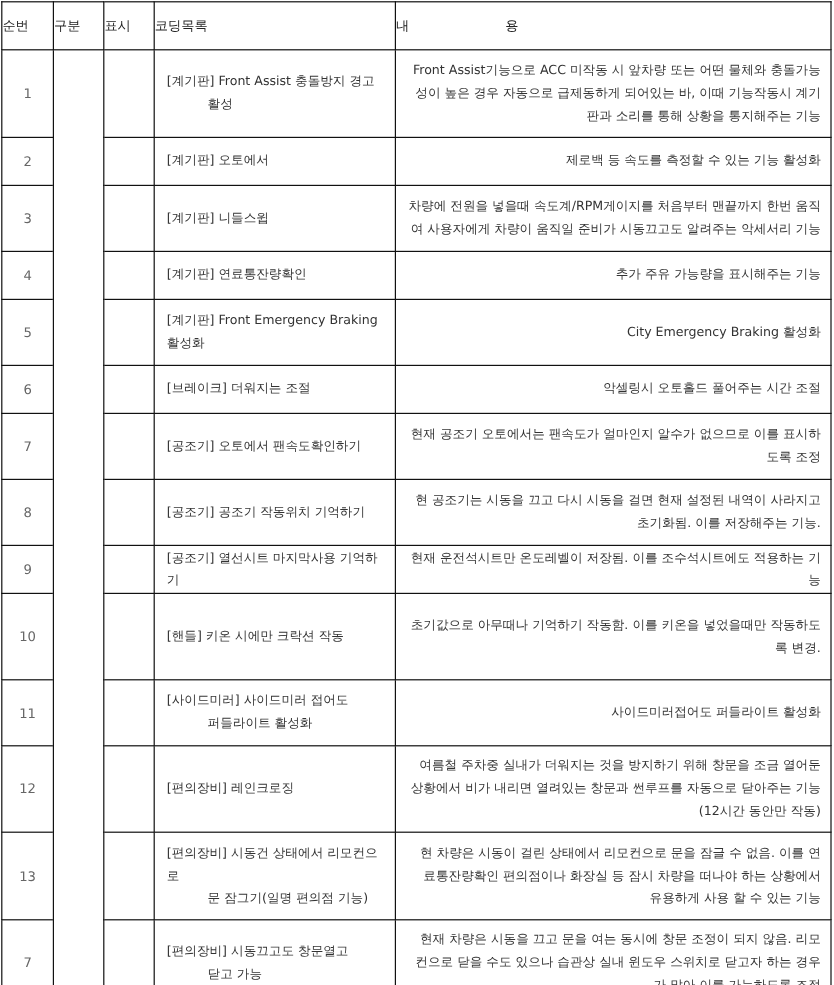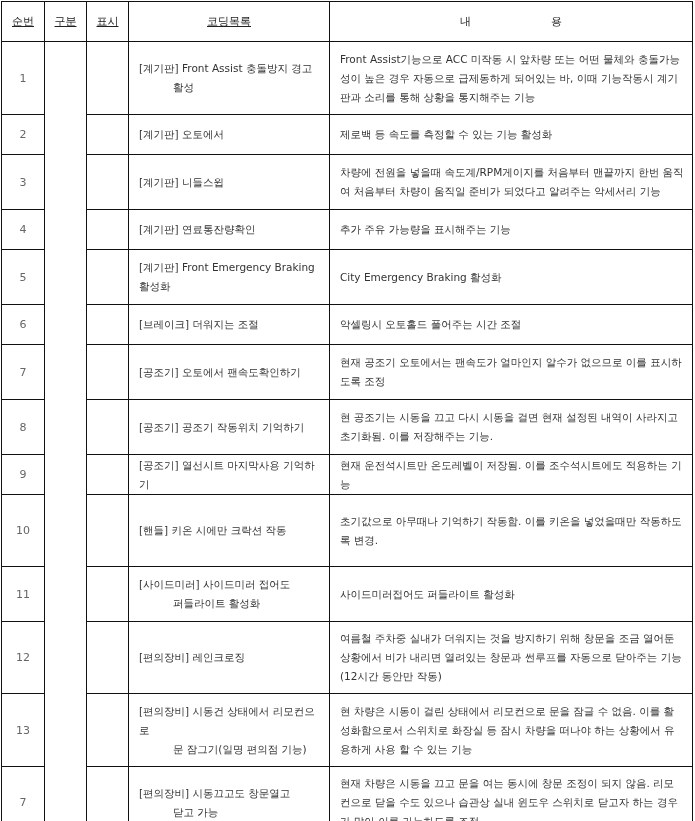--- a/index.html
+++ b/index.html
@@ -13,28 +13,27 @@
       color: #333333;
     }
     .tbl td, .tbl th {
       border: 1.5px solid #111111;
       padding: 0;
       vertical-align: middle;
     }
     .tbl th {
       font-weight: normal;
       height: 39px;
-      text-align: center;
+      text-align: left;
       color: #222;
       font-size: 11px;
-      text-decoration: underline;
     }
     .c-no { width: 42px; text-align: center; color: #666; font-size: 11px; }
     .code-cell { padding: 0 6px 0 10px !important; line-height: 19px; }
-    .desc-cell { padding: 0 8px 0 10px !important; line-height: 19px; }
+    .desc-cell { padding: 0 8px 0 10px !important; line-height: 19px; text-align: right; }
     .cont { display: block; padding-left: 34px; }
     .hdr-desc span { display: inline-block; }
     .hdr-desc .gap { width: 80px; }
   </style>
 </head>
 <body>
 
 <table class="tbl">
   <colgroup>
     <col style="width:42px">
@@ -63,21 +62,21 @@
     <tr style="height:40px">
       <td class="c-no">2</td>
       <td></td>
       <td class="code-cell">[계기판] 오토에서</td>
       <td class="desc-cell">제로백 등 속도를 측정할 수 있는 기능 활성화</td>
     </tr>
     <tr style="height:55px">
       <td class="c-no">3</td>
       <td></td>
       <td class="code-cell">[계기판] 니들스윕</td>
-      <td class="desc-cell">차량에 전원을 넣을때 속도계/RPM게이지를 처음부터 맨끝까지 한번 움직여 처음부터 차량이 움직일 준비가 되었다고 알려주는 악세서리 기능</td>
+      <td class="desc-cell">차량에 전원을 넣을때 속도계/RPM게이지를 처음부터 맨끝까지 한번 움직여 사용자에게 차량이 움직일 준비가 시동끄고도 알려주는 악세서리 기능</td>
     </tr>
     <tr style="height:40px">
       <td class="c-no">4</td>
       <td></td>
       <td class="code-cell">[계기판] 연료통잔량확인</td>
       <td class="desc-cell">추가 주유 가능량을 표시해주는 기능</td>
     </tr>
     <tr style="height:55px">
       <td class="c-no">5</td>
       <td></td>
@@ -123,21 +122,21 @@
     <tr style="height:72px">
       <td class="c-no">12</td>
       <td></td>
       <td class="code-cell">[편의장비] 레인크로징</td>
       <td class="desc-cell">여름철 주차중 실내가 더워지는 것을 방지하기 위해 창문을 조금 열어둔 상황에서 비가 내리면 열려있는 창문과 썬루프를 자동으로 닫아주는 기능(12시간 동안만 작동)</td>
     </tr>
     <tr style="height:73px">
       <td class="c-no">13</td>
       <td></td>
       <td class="code-cell"><span>[편의장비] 시동건 상태에서 리모컨으로</span><span class="cont">문 잠그기(일명 편의점 기능)</span></td>
-      <td class="desc-cell">현 차량은 시동이 걸린 상태에서 리모컨으로 문을 잠글 수 없음. 이를 활성화함으로서 스위치로 화장실 등 잠시 차량을 떠나야 하는 상황에서 유용하게 사용 할 수 있는 기능</td>
+      <td class="desc-cell">현 차량은 시동이 걸린 상태에서 리모컨으로 문을 잠글 수 없음. 이를 연료통잔량확인 편의점이나 화장실 등 잠시 차량을 떠나야 하는 상황에서 유용하게 사용 할 수 있는 기능</td>
     </tr>
     <tr style="height:72px">
       <td class="c-no">7</td>
       <td></td>
       <td class="code-cell"><span>[편의장비] 시동끄고도 창문열고</span><span class="cont">닫고 가능</span></td>
       <td class="desc-cell">현재 차량은 시동을 끄고 문을 여는 동시에 창문 조정이 되지 않음. 리모컨으로 닫을 수도 있으나  습관상 실내 윈도우 스위치로 닫고자 하는 경우가 많아 이를 가능하도록 조정</td>
     </tr>
   </tbody>
 </table>
 

